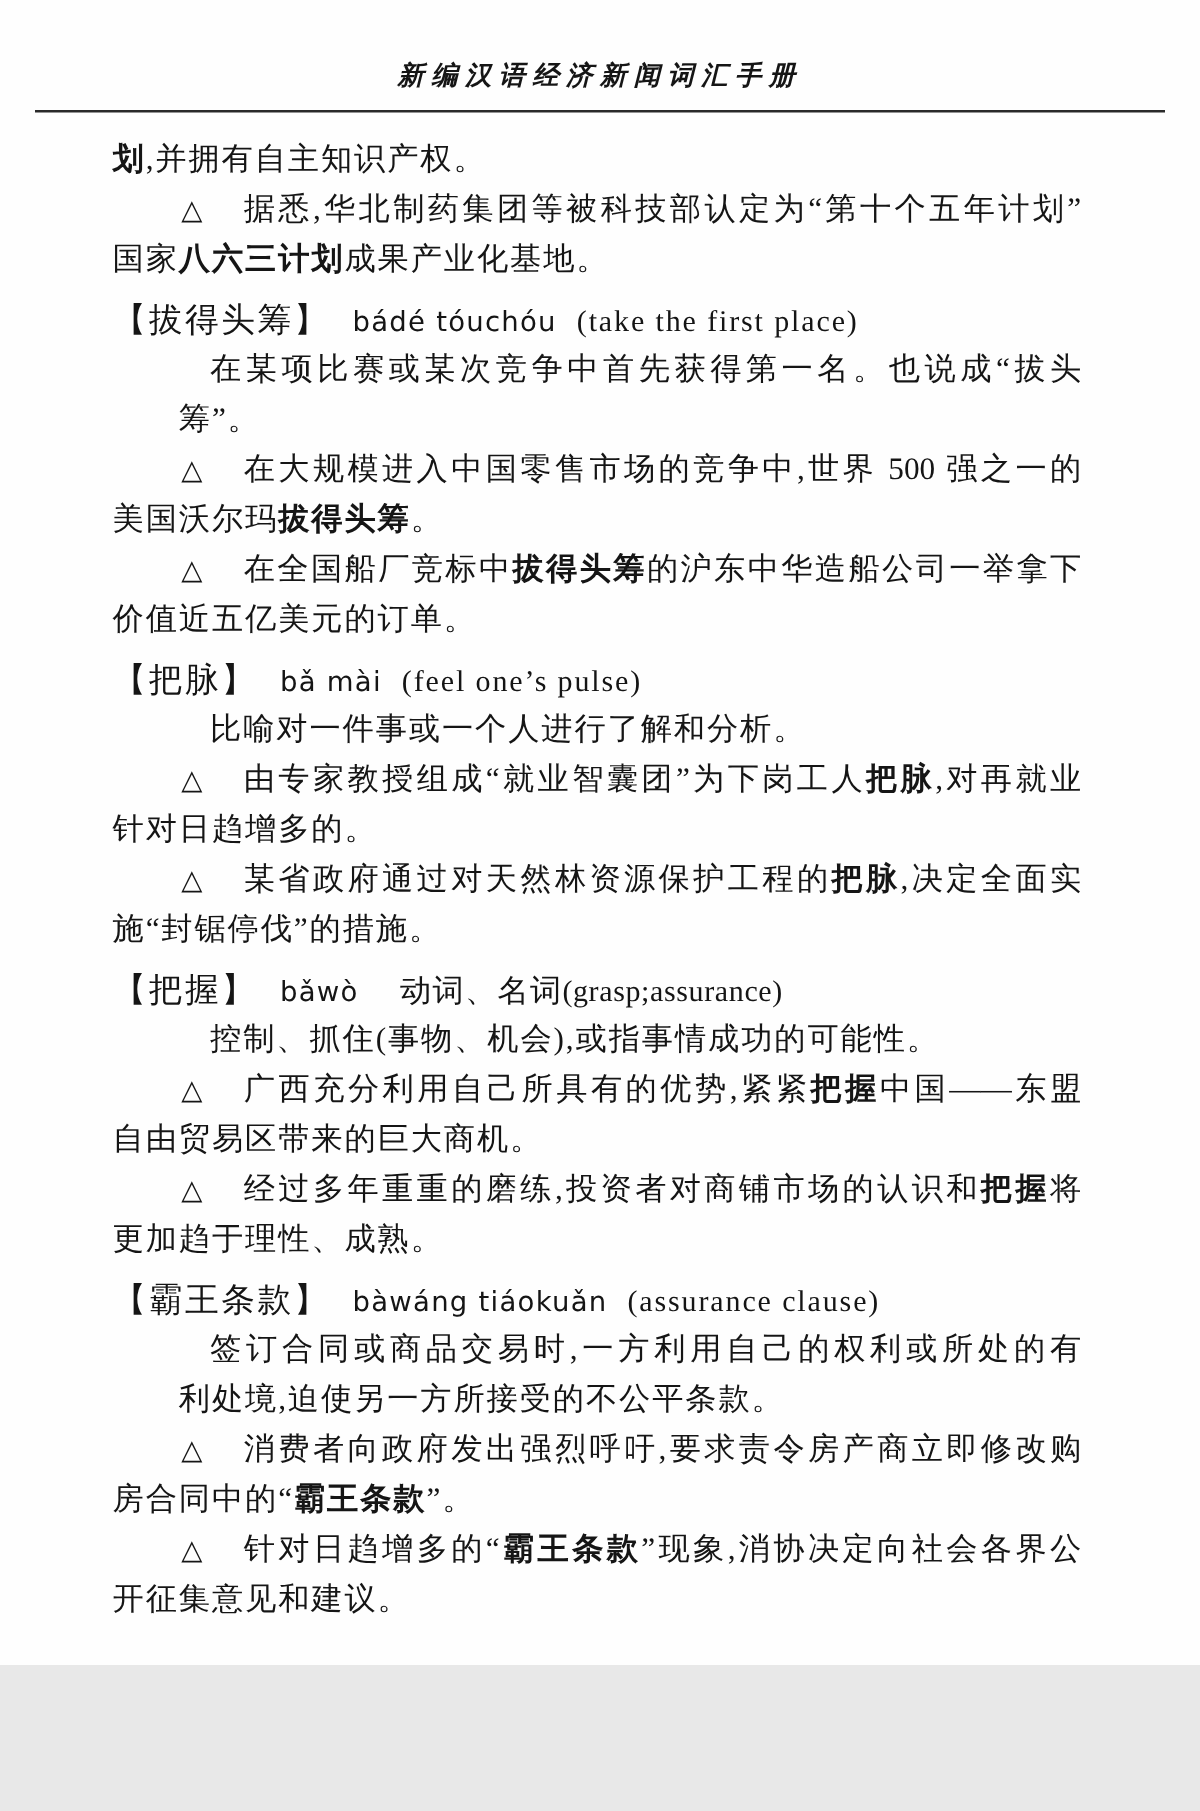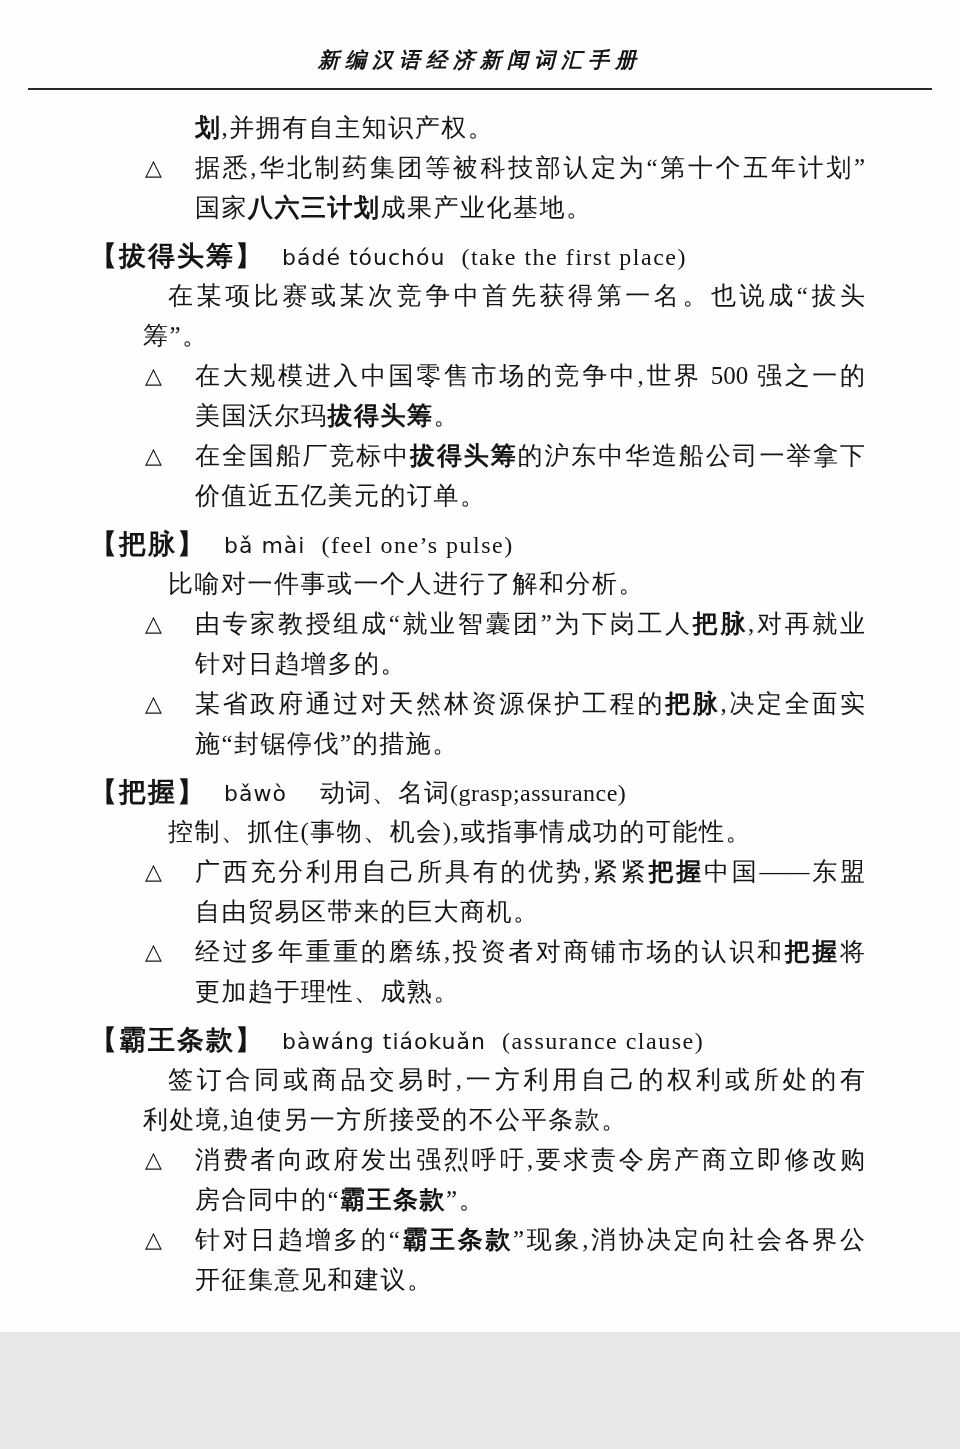--- a/index.html
+++ b/index.html
@@ -19,26 +19,26 @@
     margin:14px 28px 0 28px;height:0;
   }
   
   .content{padding:18px 95px 0 90px;font-size:25px;line-height:40px;}
   .line{height:40px;letter-spacing:1.5px;white-space:nowrap;}
   .line.fillwrap,.line .fill{white-space:normal;}
   .line.head{margin-top:8px;letter-spacing:1px;}
   .line.def1{margin-left:78px;}
   .line.def2{margin-left:53px;}
   .line.ex1{margin-left:55px;display:flex;}
-  .line.ex2{margin-left:105px;}
+  .line.ex2{}
   .fill{letter-spacing:0;text-align:justify;text-align-last:justify;}
   .tri{flex:0 0 50px;font-size:22px;letter-spacing:0;}
   .extext{flex:1 1 auto;display:block;}
   .b{font-weight:bold;}
-  .hw{font-weight:bold;font-size:27px;letter-spacing:2px;}
+  .hw{font-weight:normal;font-size:27px;letter-spacing:2px;}
   .py{font-family:"DejaVu Sans",sans-serif;font-size:22px;margin:0 16px 0 18px;letter-spacing:1px;}
   .gloss{font-size:24px;letter-spacing:1.5px;}
   .pos{font-size:25px;margin-left:17px;letter-spacing:1px;}
   .gloss2{font-size:24px;letter-spacing:0.5px;}
   
   .footer{margin-top:28px;text-align:center;}
   .orn-row{height:26px;line-height:26px;display:flex;justify-content:center;align-items:center;gap:6px;}
   .leaf{font-size:17px;display:inline-block;color:#151515;}
   .leaf.tl{transform:rotate(-35deg);}
   .leaf.tc{transform:scaleX(1.5);}

